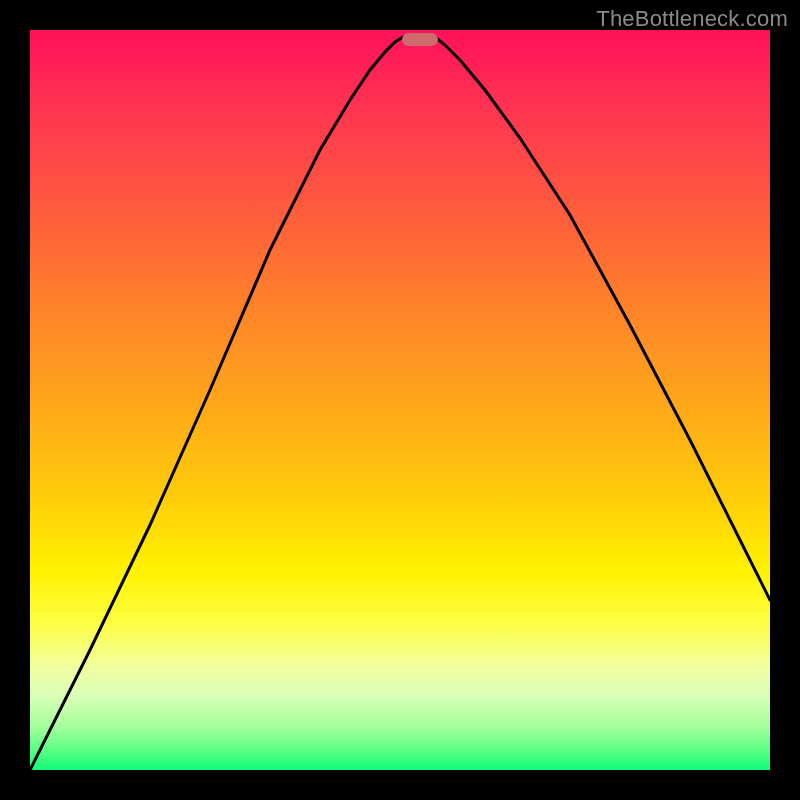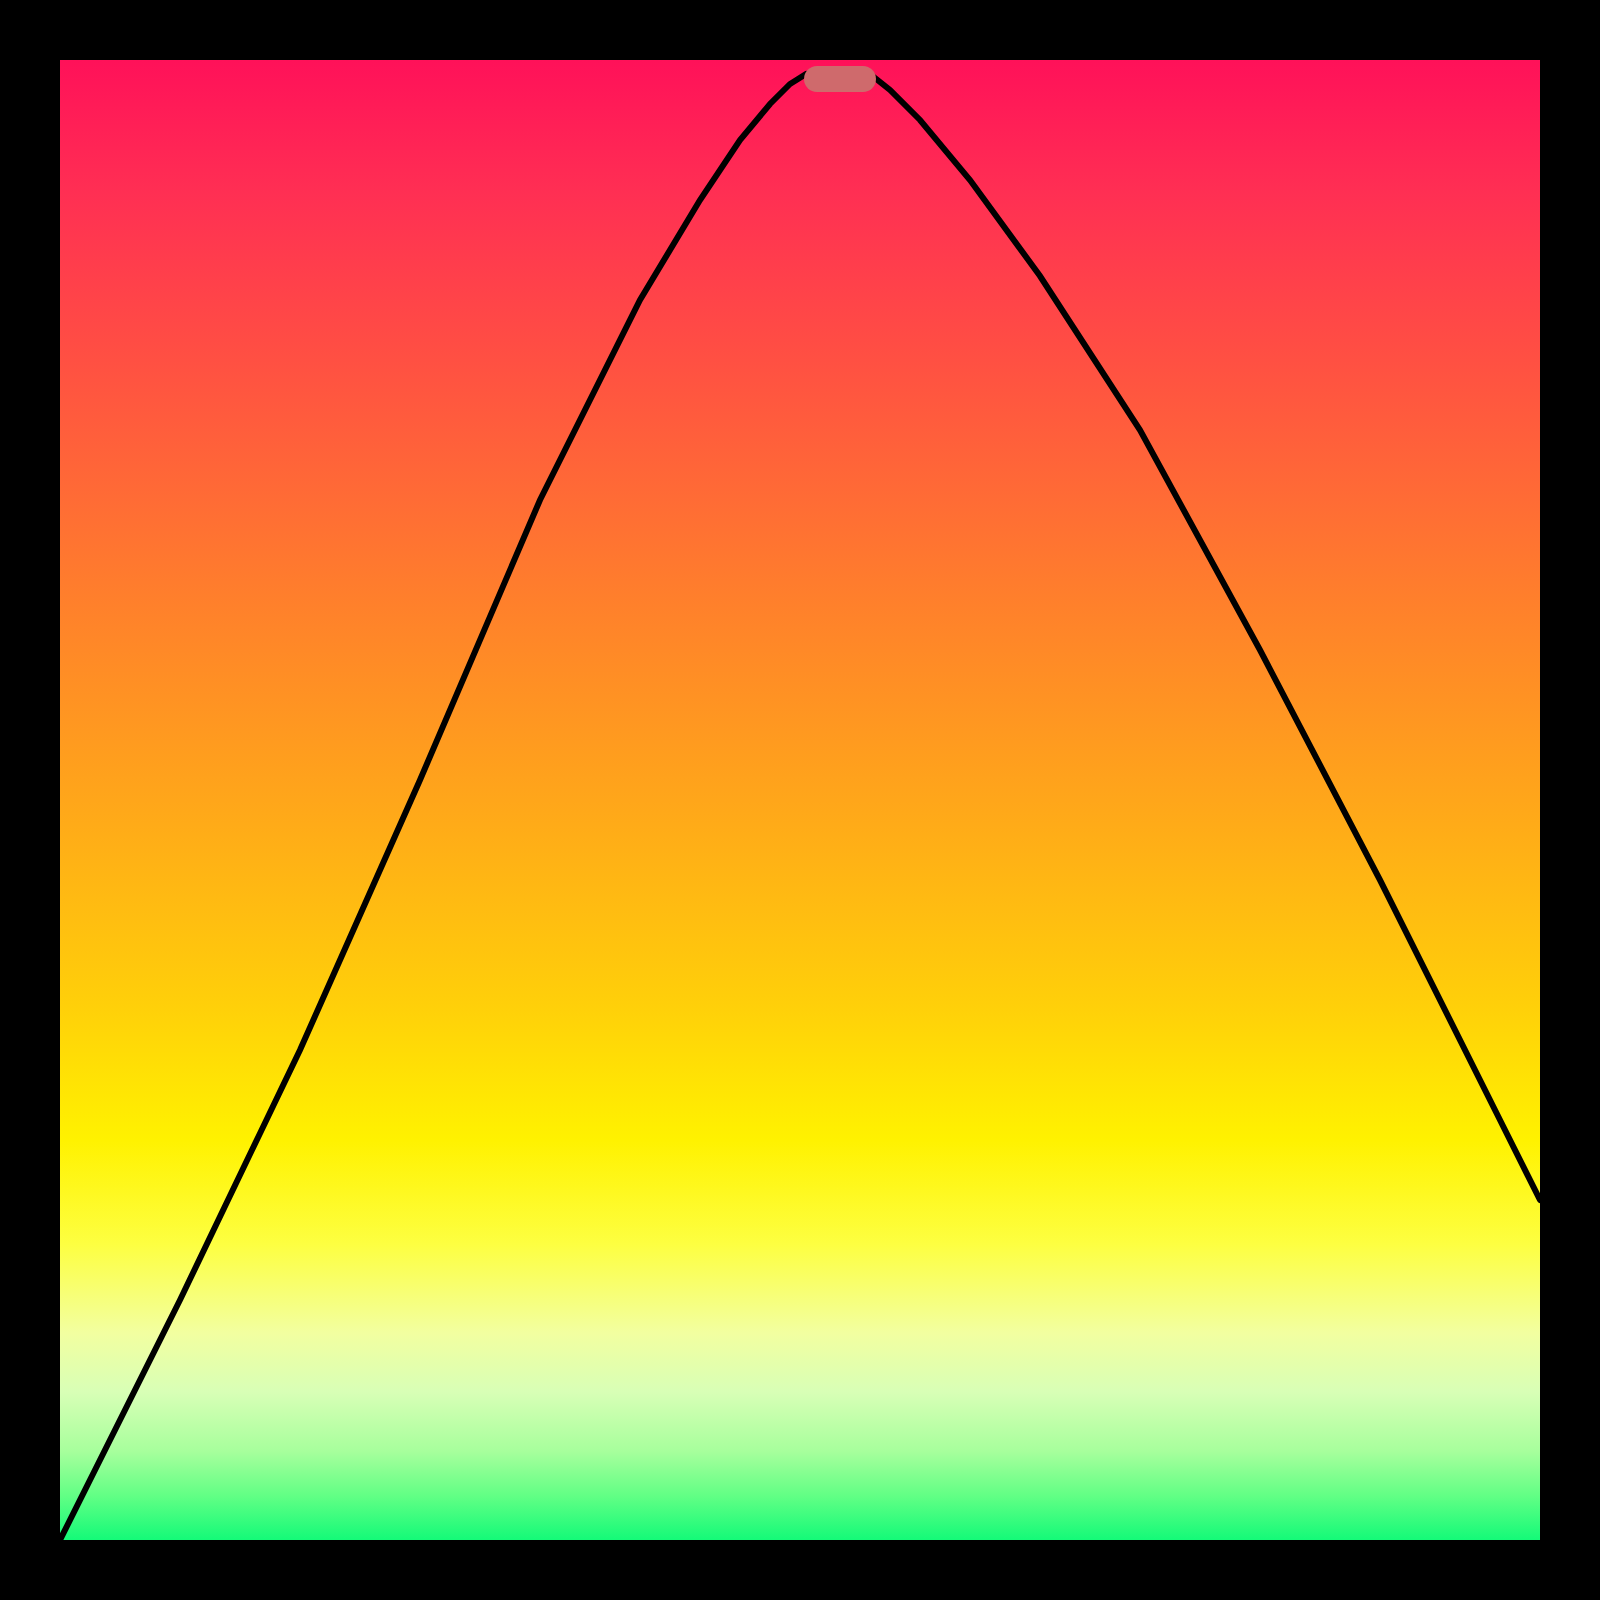--- a/index.html
+++ b/index.html
@@ -72,13 +72,14 @@
   <div class="plot">
 
     <svg class="curve" viewBox="0 0 740 740" preserveAspectRatio="none">
       <path id="left-branch-path" fill="none" stroke="#000" stroke-width="3" stroke-linecap="round" d="M0.0 740.0 L60.0 620.0 L120.0 495.0 L180.0 360.0 L240.0 220.0 L290.0 120.0 L320.0 70.0 L340.0 40.0 L355.0 22.0 L365.0 12.0 L373.0 7.0"></path>
       <path id="right-branch-path" fill="none" stroke="#000" stroke-width="3" stroke-linecap="round" d="M405.0 7.0 L415.0 15.0 L430.0 30.0 L455.0 60.0 L490.0 108.0 L540.0 185.0 L600.0 295.0 L660.0 410.0 L720.0 530.0 L740.0 570.0"></path>
     </svg>
 
     <div id="bottom-marker" class="marker" style="left: 372px; top: 2.5px; width: 36px; height: 13px; background: rgb(207, 106, 108); border-radius: 6.5px;"></div>
   </div>
 
+  <div class="watermark">TheBottleneck.com</div>
 </div>
 
 </body></html>

